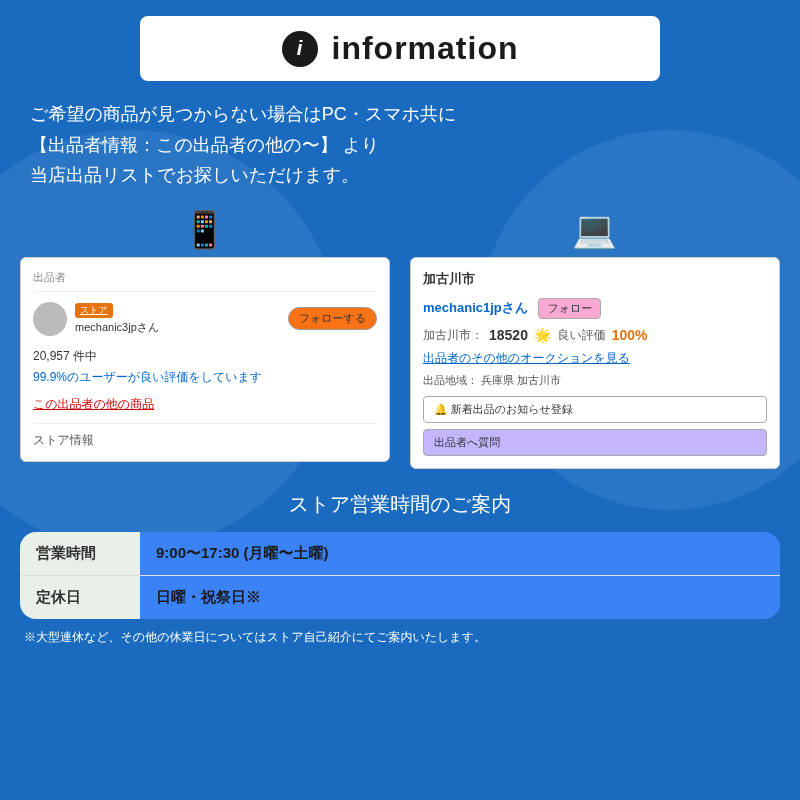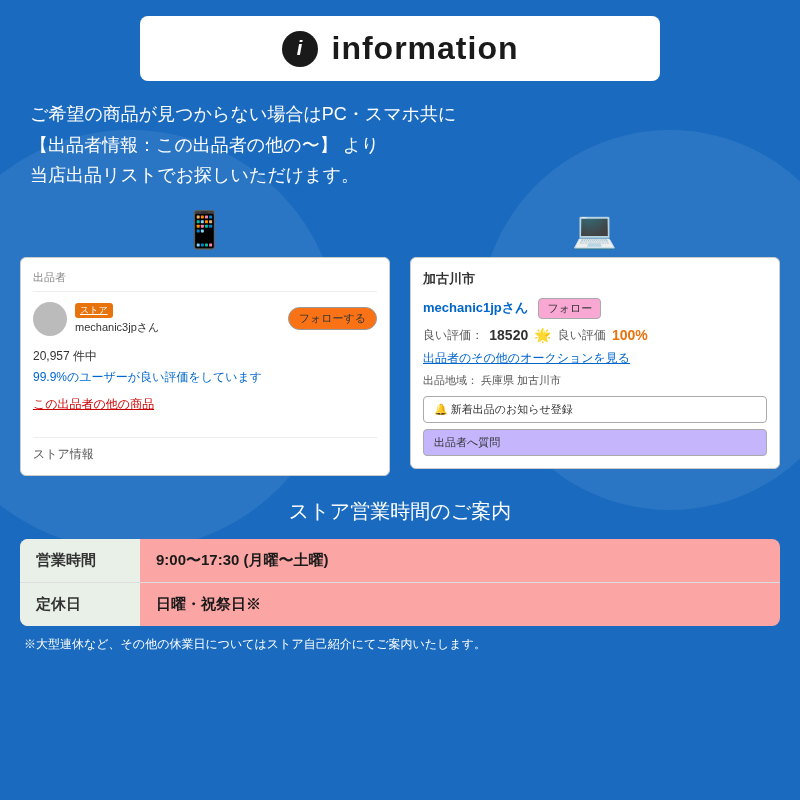--- a/index.html
+++ b/index.html
@@ -177,21 +177,21 @@
     .rating-bar-text {
       font-size: 12px;
       color: #0066cc;
       margin-bottom: 10px;
     }
 
     .other-items-link {
       font-size: 12px;
       color: #c00;
       text-decoration: underline;
-      margin-bottom: 24px;
+      margin-bottom: 10px;
       display: block;
     }
 
     .store-info-label {
       font-size: 12px;
       color: #555;
       border-top: 1px solid #eee;
       padding-top: 8px;
     }
 
@@ -294,22 +294,22 @@
     
     .store-hours-title {
       text-align: center;
       color: white;
       font-size: 20px;
       font-weight: normal;
       margin-bottom: 14px;
     }
 
     .hours-table {
-      background: #fca5a5;
-      border-radius: 8px;
+      background: #3b82f6;
+      border-radius: 16px;
       overflow: hidden;
       margin-bottom: 8px;
     }
 
     .hours-row {
       display: flex;
       border-bottom: 1px solid #ddd;
     }
 
     .hours-row:last-child {
@@ -392,21 +392,21 @@
 
     <div class="screenshot-wrapper">
       <div class="device-icon">💻</div>
       <div class="screenshot-box pc-screen">
         <div class="pc-section-title section-title">加古川市</div>
         <div class="pc-seller-row">
           <span class="pc-seller-name">mechanic1jpさん</span>
           <span class="pc-follow-btn">フォロー</span>
         </div>
         <div class="pc-rating-row">
-          <span class="pc-rating-label">良い評価：</span>
+          <span class="pc-rating-label">加古川市：</span>
           <span class="pc-rating-count">18520</span>
           <span style="font-size:14px;">🌟</span>
           <span class="pc-good-rating">良い評価</span>
           <span class="pc-good-pct">100%</span>
         </div>
         <a class="pc-auction-link">出品者のその他のオークションを見る</a>
         <div class="pc-location">
           <span>出品地域：</span>
           <span>兵庫県 加古川市</span>
         </div>

